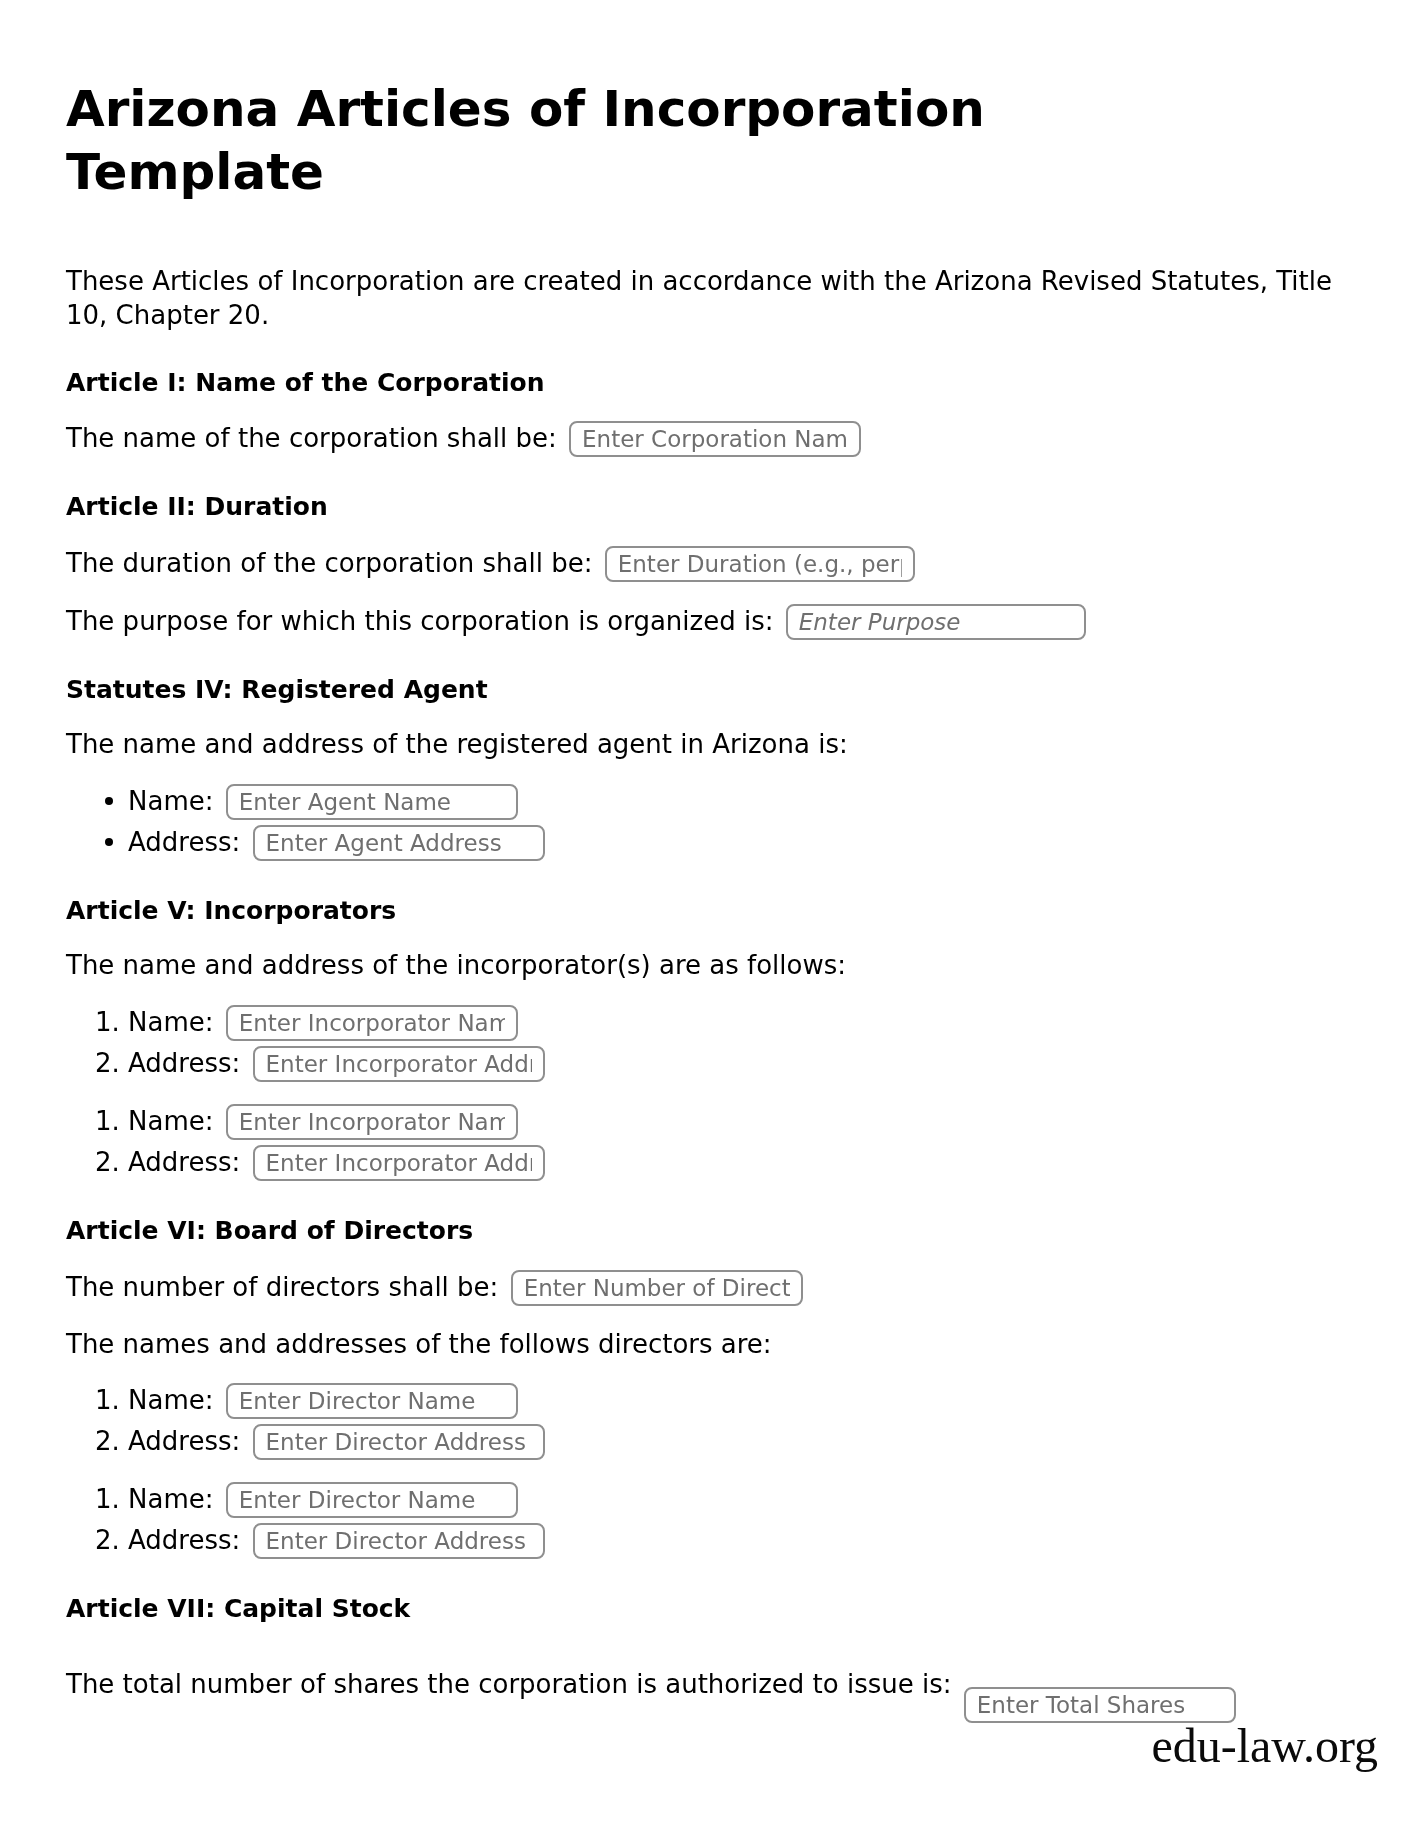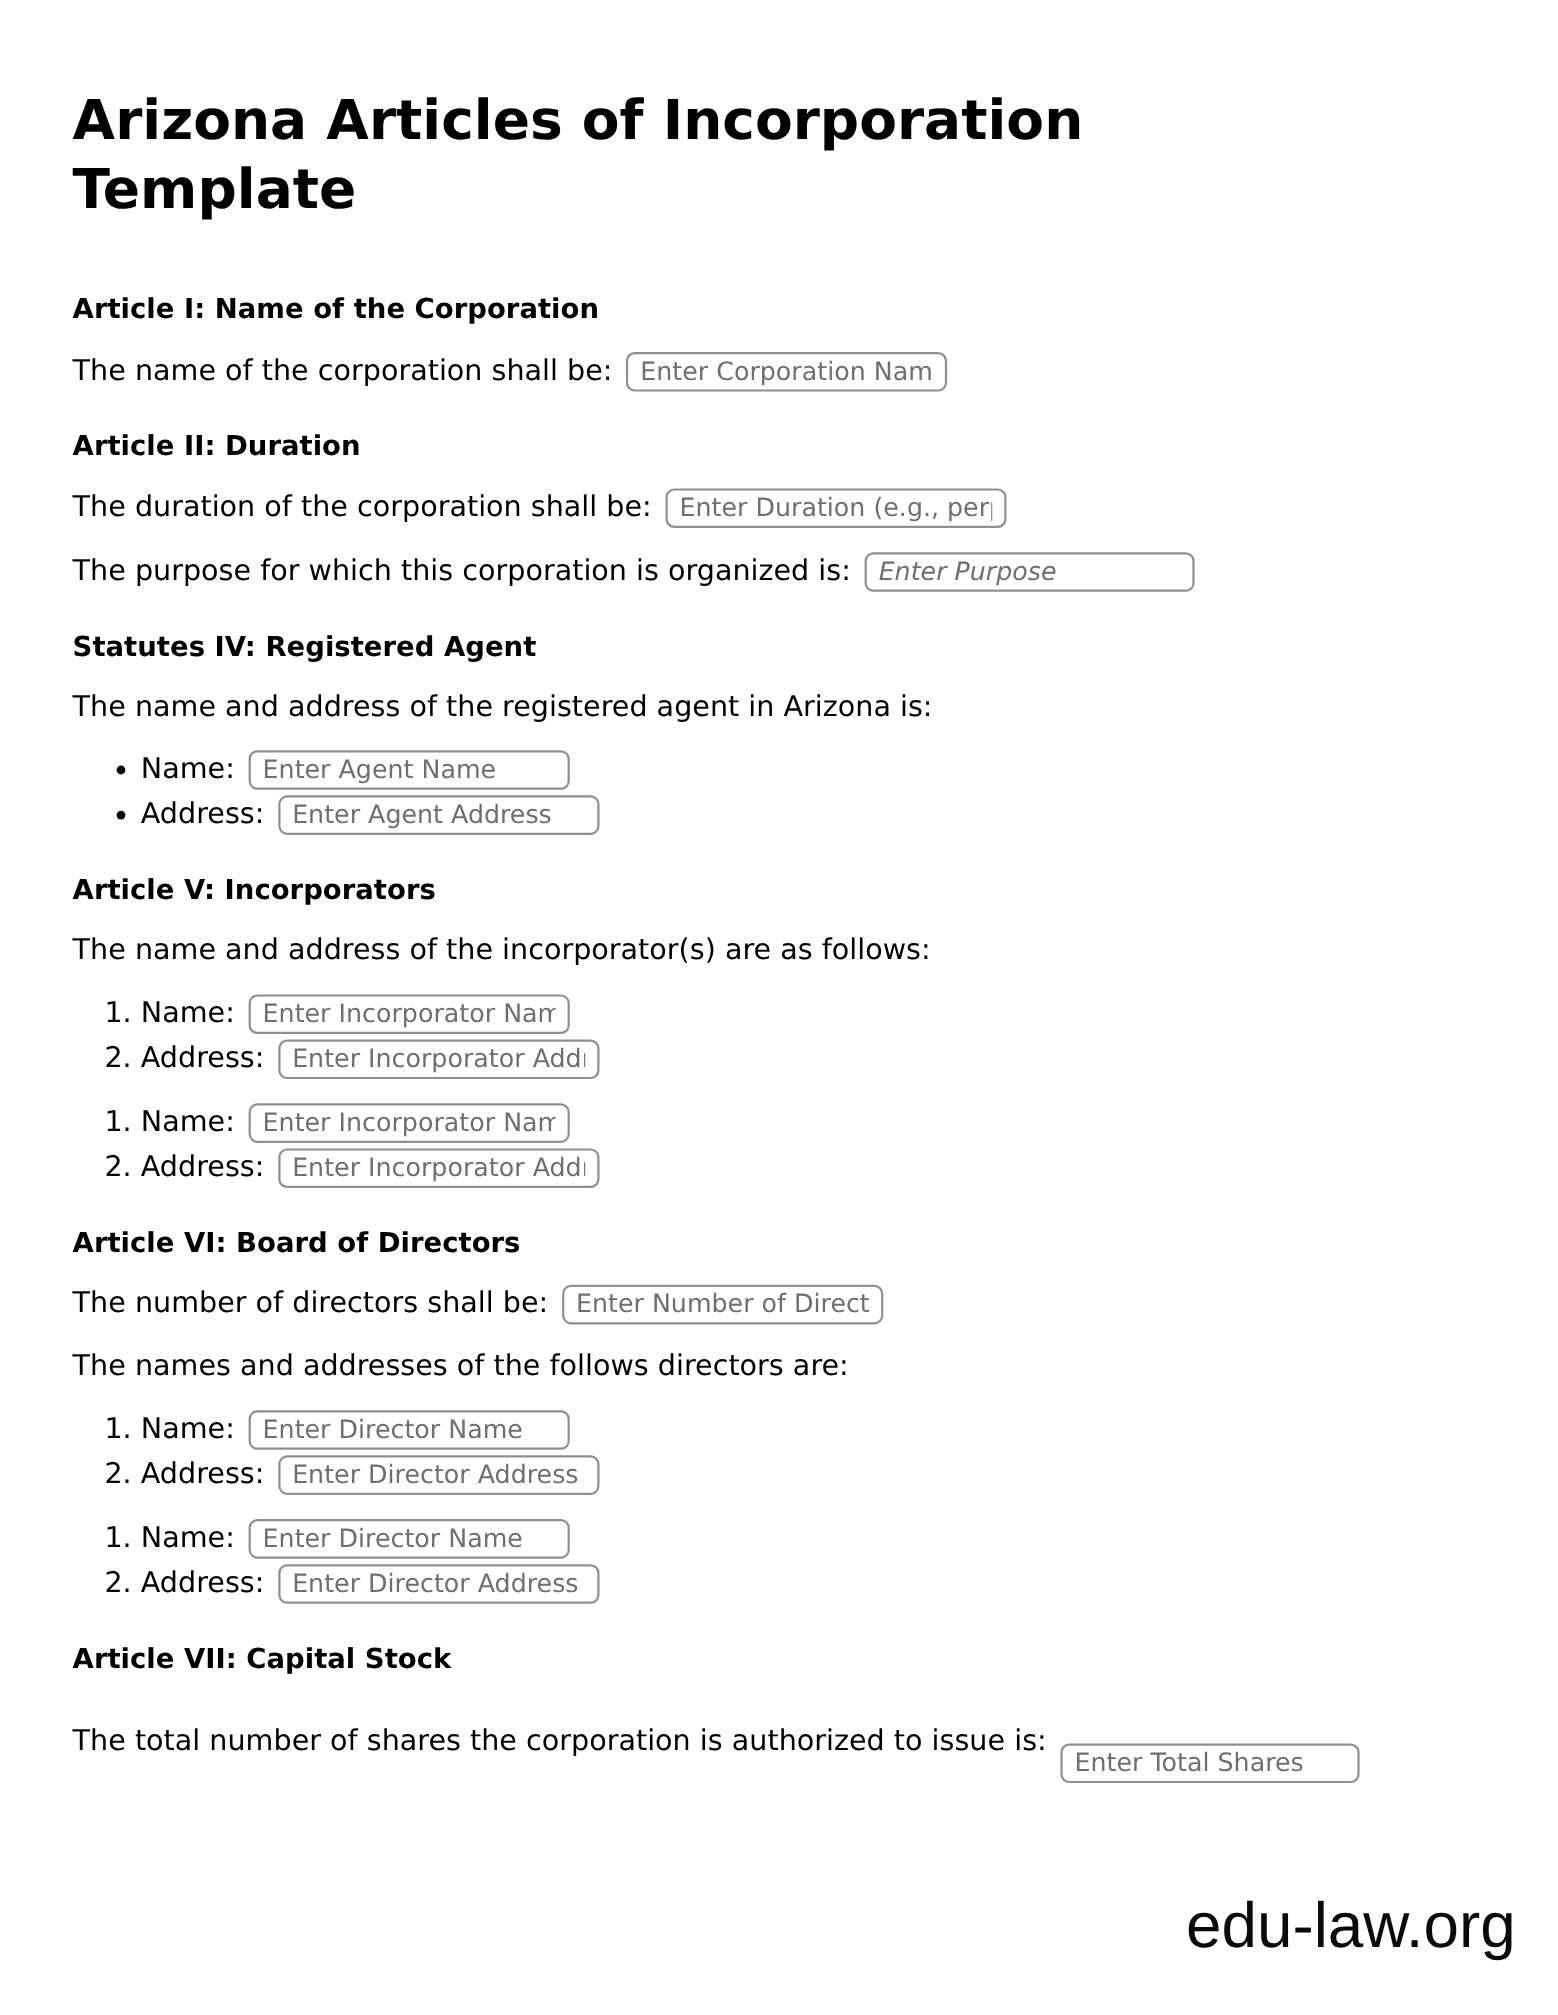--- a/index.html
+++ b/index.html
@@ -55,35 +55,36 @@
   input::placeholder { color: #6f6f6f; opacity: 1; }
   .input-duration { width: 310px; }
   .input-purpose  { width: 300px; font-style: italic; }
   .input-shares   { width: 272px; margin-top: 39px; }
   .nowrap { white-space: nowrap; }
   .watermark {
     position: absolute;
     z-index: 0;
     top: 1722px;
     right: 38px;
-    font-family: Liberation Sans, sans-serif;
-    font-size: 58px;
+    font-family: Liberation Serif, serif;
+    font-size: 48px;
     line-height: 1;
     color: #0a0a0a;
     letter-spacing: 0;
     pointer-events: none;
   }
 </style>
 </head>
 <body>
 
 <div class="content">
 
   <h1>Arizona Articles of Incorporation Template</h1>
 
+  <p class="intro">These Articles of Incorporation are created in accordance with the Arizona Revised Statutes, Title 10, Chapter 20.</p>
 
   <h3>Article I: Name of the Corporation</h3>
   <p>
     <span>The name of the corporation shall be:</span>
     <input type="text" placeholder="Enter Corporation Name" style="">
   </p>
 
   <h3>Article II: Duration</h3>
   <p>
     <span>The duration of the corporation shall be:</span>

